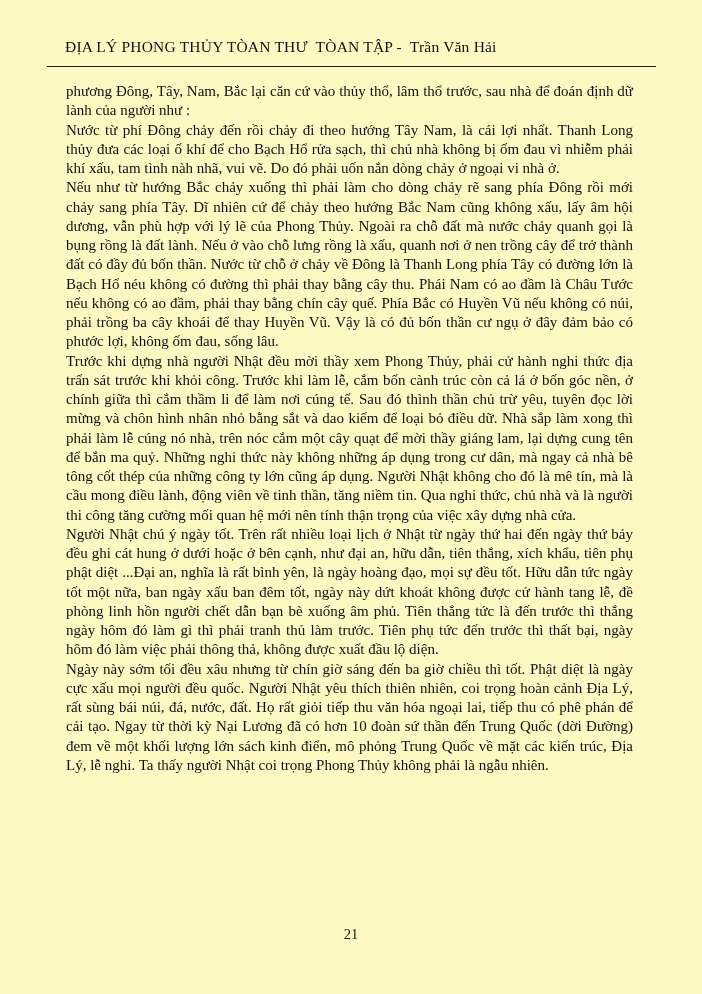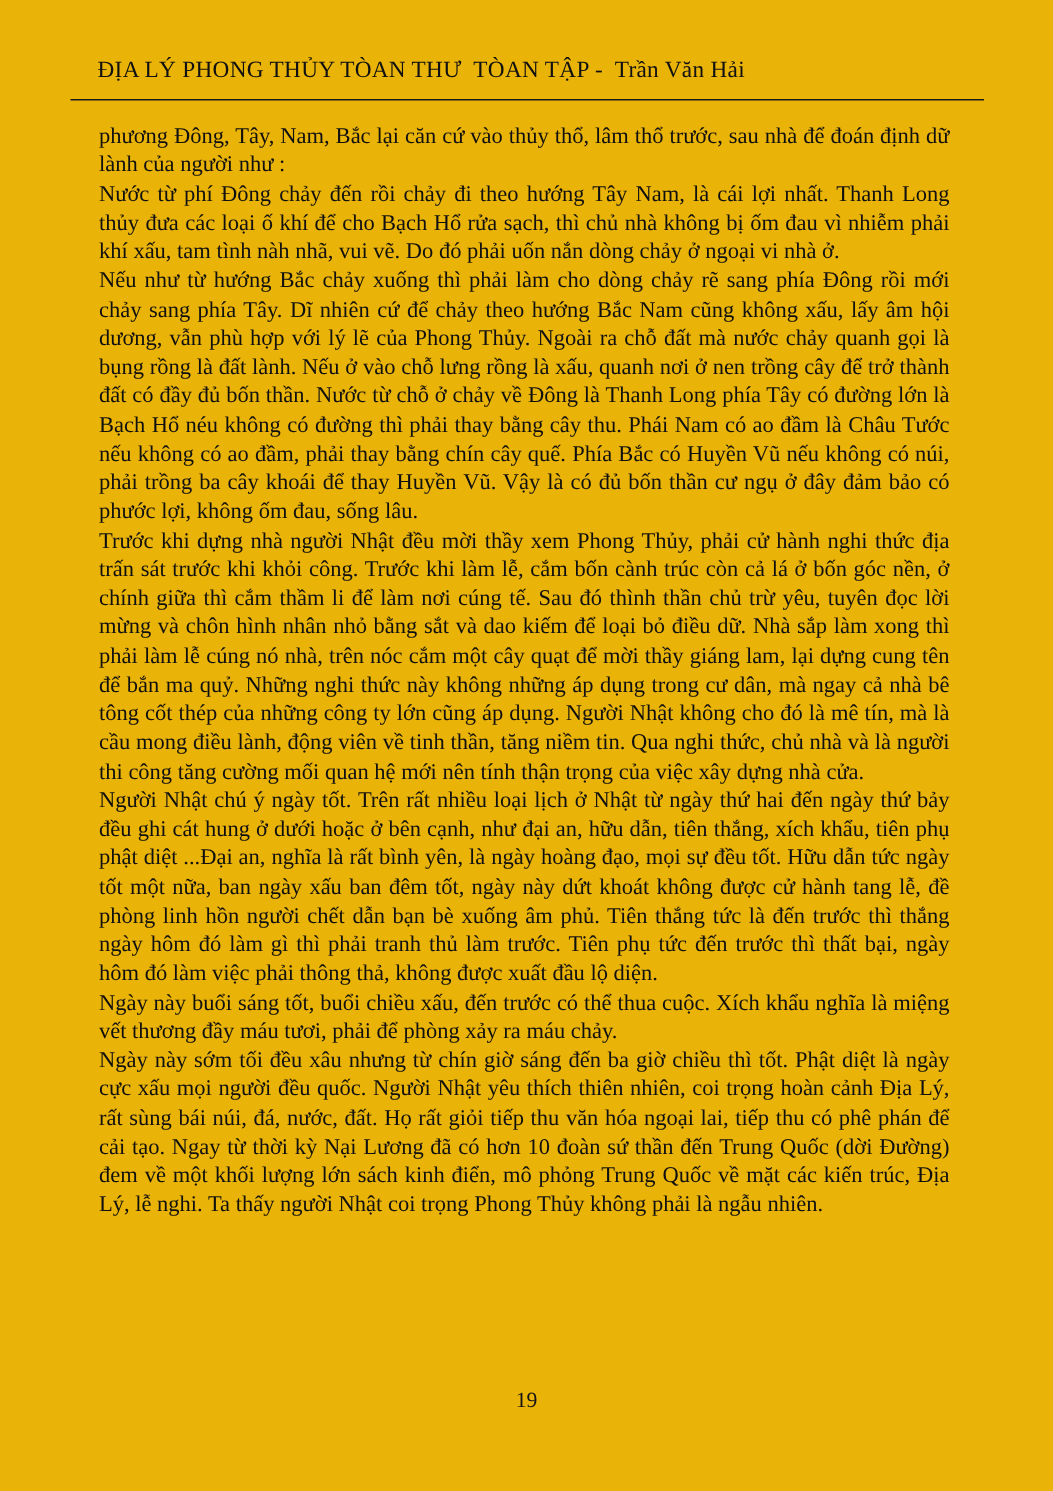--- a/index.html
+++ b/index.html
@@ -4,21 +4,21 @@
 <style>
   html, body {
     margin: 0;
     padding: 0;
     background: #ffffff;
   }
   .page {
     position: relative;
     width: 702px;
     height: 994px;
-    background: #eab308;
+    background: #fef9c3;
     color: #111111;
     font-family: "Liberation Serif", "DejaVu Serif", serif;
     overflow: hidden;
   }
   .header-title {
     position: absolute;
     left: 65px;
     top: 38px;
     font-size: 15.5px;
     letter-spacing: 0.2px;
@@ -68,19 +68,18 @@
   <div class="header-title">ĐỊA LÝ PHONG THỦY TÒAN THƯ  TÒAN TẬP -  Trần Văn Hải</div>
 
   <hr class="header-rule">
 
   <div class="content">
     <p>phương Đông, Tây, Nam, Bắc lại căn cứ vào thủy thổ, lâm thổ trước, sau nhà để đoán định dữ lành của người như :</p>
     <p>Nước từ phí Đông chảy đến rồi chảy đi theo hướng Tây Nam, là cái lợi nhất. Thanh Long thủy đưa các loại ố khí để cho Bạch Hổ rửa sạch, thì chủ nhà không bị ốm đau vì nhiễm phải khí xấu, tam tình nàh nhã, vui vẽ. Do đó phải uốn nắn dòng chảy ở ngoại vi nhà ở.</p>
     <p>Nếu như từ hướng Bắc chảy xuống thì phải làm cho dòng chảy rẽ sang phía Đông rồi mới chảy sang phía Tây. Dĩ nhiên cứ để chảy theo hướng Bắc Nam cũng không xấu, lấy âm hội dương, vẫn phù hợp với lý lẽ của Phong Thủy. Ngoài ra chỗ đất mà nước chảy quanh gọi là bụng rồng là đất lành. Nếu ở vào chỗ lưng rồng là xấu, quanh nơi ở nen trồng cây để trở thành đất có đầy đủ bốn thần. Nước từ chỗ ở chảy về Đông là Thanh Long phía Tây có đường lớn là Bạch Hổ néu không có đường thì phải thay bằng cây thu. Phái Nam có ao đầm là Châu Tước nếu không có ao đầm, phải thay bằng chín cây quế. Phía Bắc có Huyền Vũ nếu không có núi, phải trồng ba cây khoái để thay Huyền Vũ. Vậy là có đủ bốn thần cư ngụ ở đây đảm bảo có phước lợi, không ốm đau, sống lâu.</p>
     <p>Trước khi dựng nhà người Nhật đều mời thầy xem Phong Thủy, phải cử hành nghi thức địa trấn sát trước khi khỏi công. Trước khi làm lễ, cắm bốn cành trúc còn cả lá ở bốn góc nền, ở chính giữa thì cắm thầm li để làm nơi cúng tế. Sau đó thình thần chủ trừ yêu, tuyên đọc lời mừng và chôn hình nhân nhỏ bằng sắt và dao kiếm để loại bỏ điều dữ. Nhà sắp làm xong thì phải làm lễ cúng nó nhà, trên nóc cắm một cây quạt để mời thầy giáng lam, lại dựng cung tên để bắn ma quỷ. Những nghi thức này không những áp dụng trong cư dân, mà ngay cả nhà bê tông cốt thép của những công ty lớn cũng áp dụng. Người Nhật không cho đó là mê tín, mà là cầu mong điều lành, động viên về tinh thần, tăng niềm tin. Qua nghi thức, chủ nhà và là người thi công tăng cường mối quan hệ mới nên tính thận trọng của việc xây dựng nhà cửa.</p>
     <p>Người Nhật chú ý ngày tốt. Trên rất nhiều loại lịch ở Nhật từ ngày thứ hai đến ngày thứ bảy đều ghi cát hung ở dưới hoặc ở bên cạnh, như đại an, hữu dẫn, tiên thắng, xích khẩu, tiên phụ phật diệt ...Đại an, nghĩa là rất bình yên, là ngày hoàng đạo, mọi sự đều tốt. Hữu dẫn tức ngày tốt một nữa, ban ngày xấu ban đêm tốt, ngày này dứt khoát không được cử hành tang lễ, đề phòng linh hồn người chết dẫn bạn bè xuống âm phủ. Tiên thắng tức là đến trước thì thắng ngày hôm đó làm gì thì phải tranh thủ làm trước. Tiên phụ tức đến trước thì thất bại, ngày hôm đó làm việc phải thông thả, không được xuất đầu lộ diện.</p>
-    <p>Ngày này buổi sáng tốt, buổi chiều xấu, đến trước có thể thua cuộc. Xích khẩu nghĩa là miệng vết thương đầy máu tươi, phải để phòng xảy ra máu chảy.</p>
     <p>Ngày này sớm tối đều xâu nhưng từ chín giờ sáng đến ba giờ chiều thì tốt. Phật diệt là ngày cực xấu mọi người đều quốc. Người Nhật yêu thích thiên nhiên, coi trọng hoàn cảnh Địa Lý, rất sùng bái núi, đá, nước, đất. Họ rất giỏi tiếp thu văn hóa ngoại lai, tiếp thu có phê phán để cải tạo. Ngay từ thời kỳ Nại Lương đã có hơn 10 đoàn sứ thần đến Trung Quốc (dời Đường) đem về một khối lượng lớn sách kinh điển, mô phỏng Trung Quốc về mặt các kiến trúc, Địa Lý, lễ nghi. Ta thấy người Nhật coi trọng Phong Thủy không phải là ngẫu nhiên.</p>
   </div>
 
-  <div class="page-number">19</div>
+  <div class="page-number">21</div>
 
 </div>
 
 </body></html>

